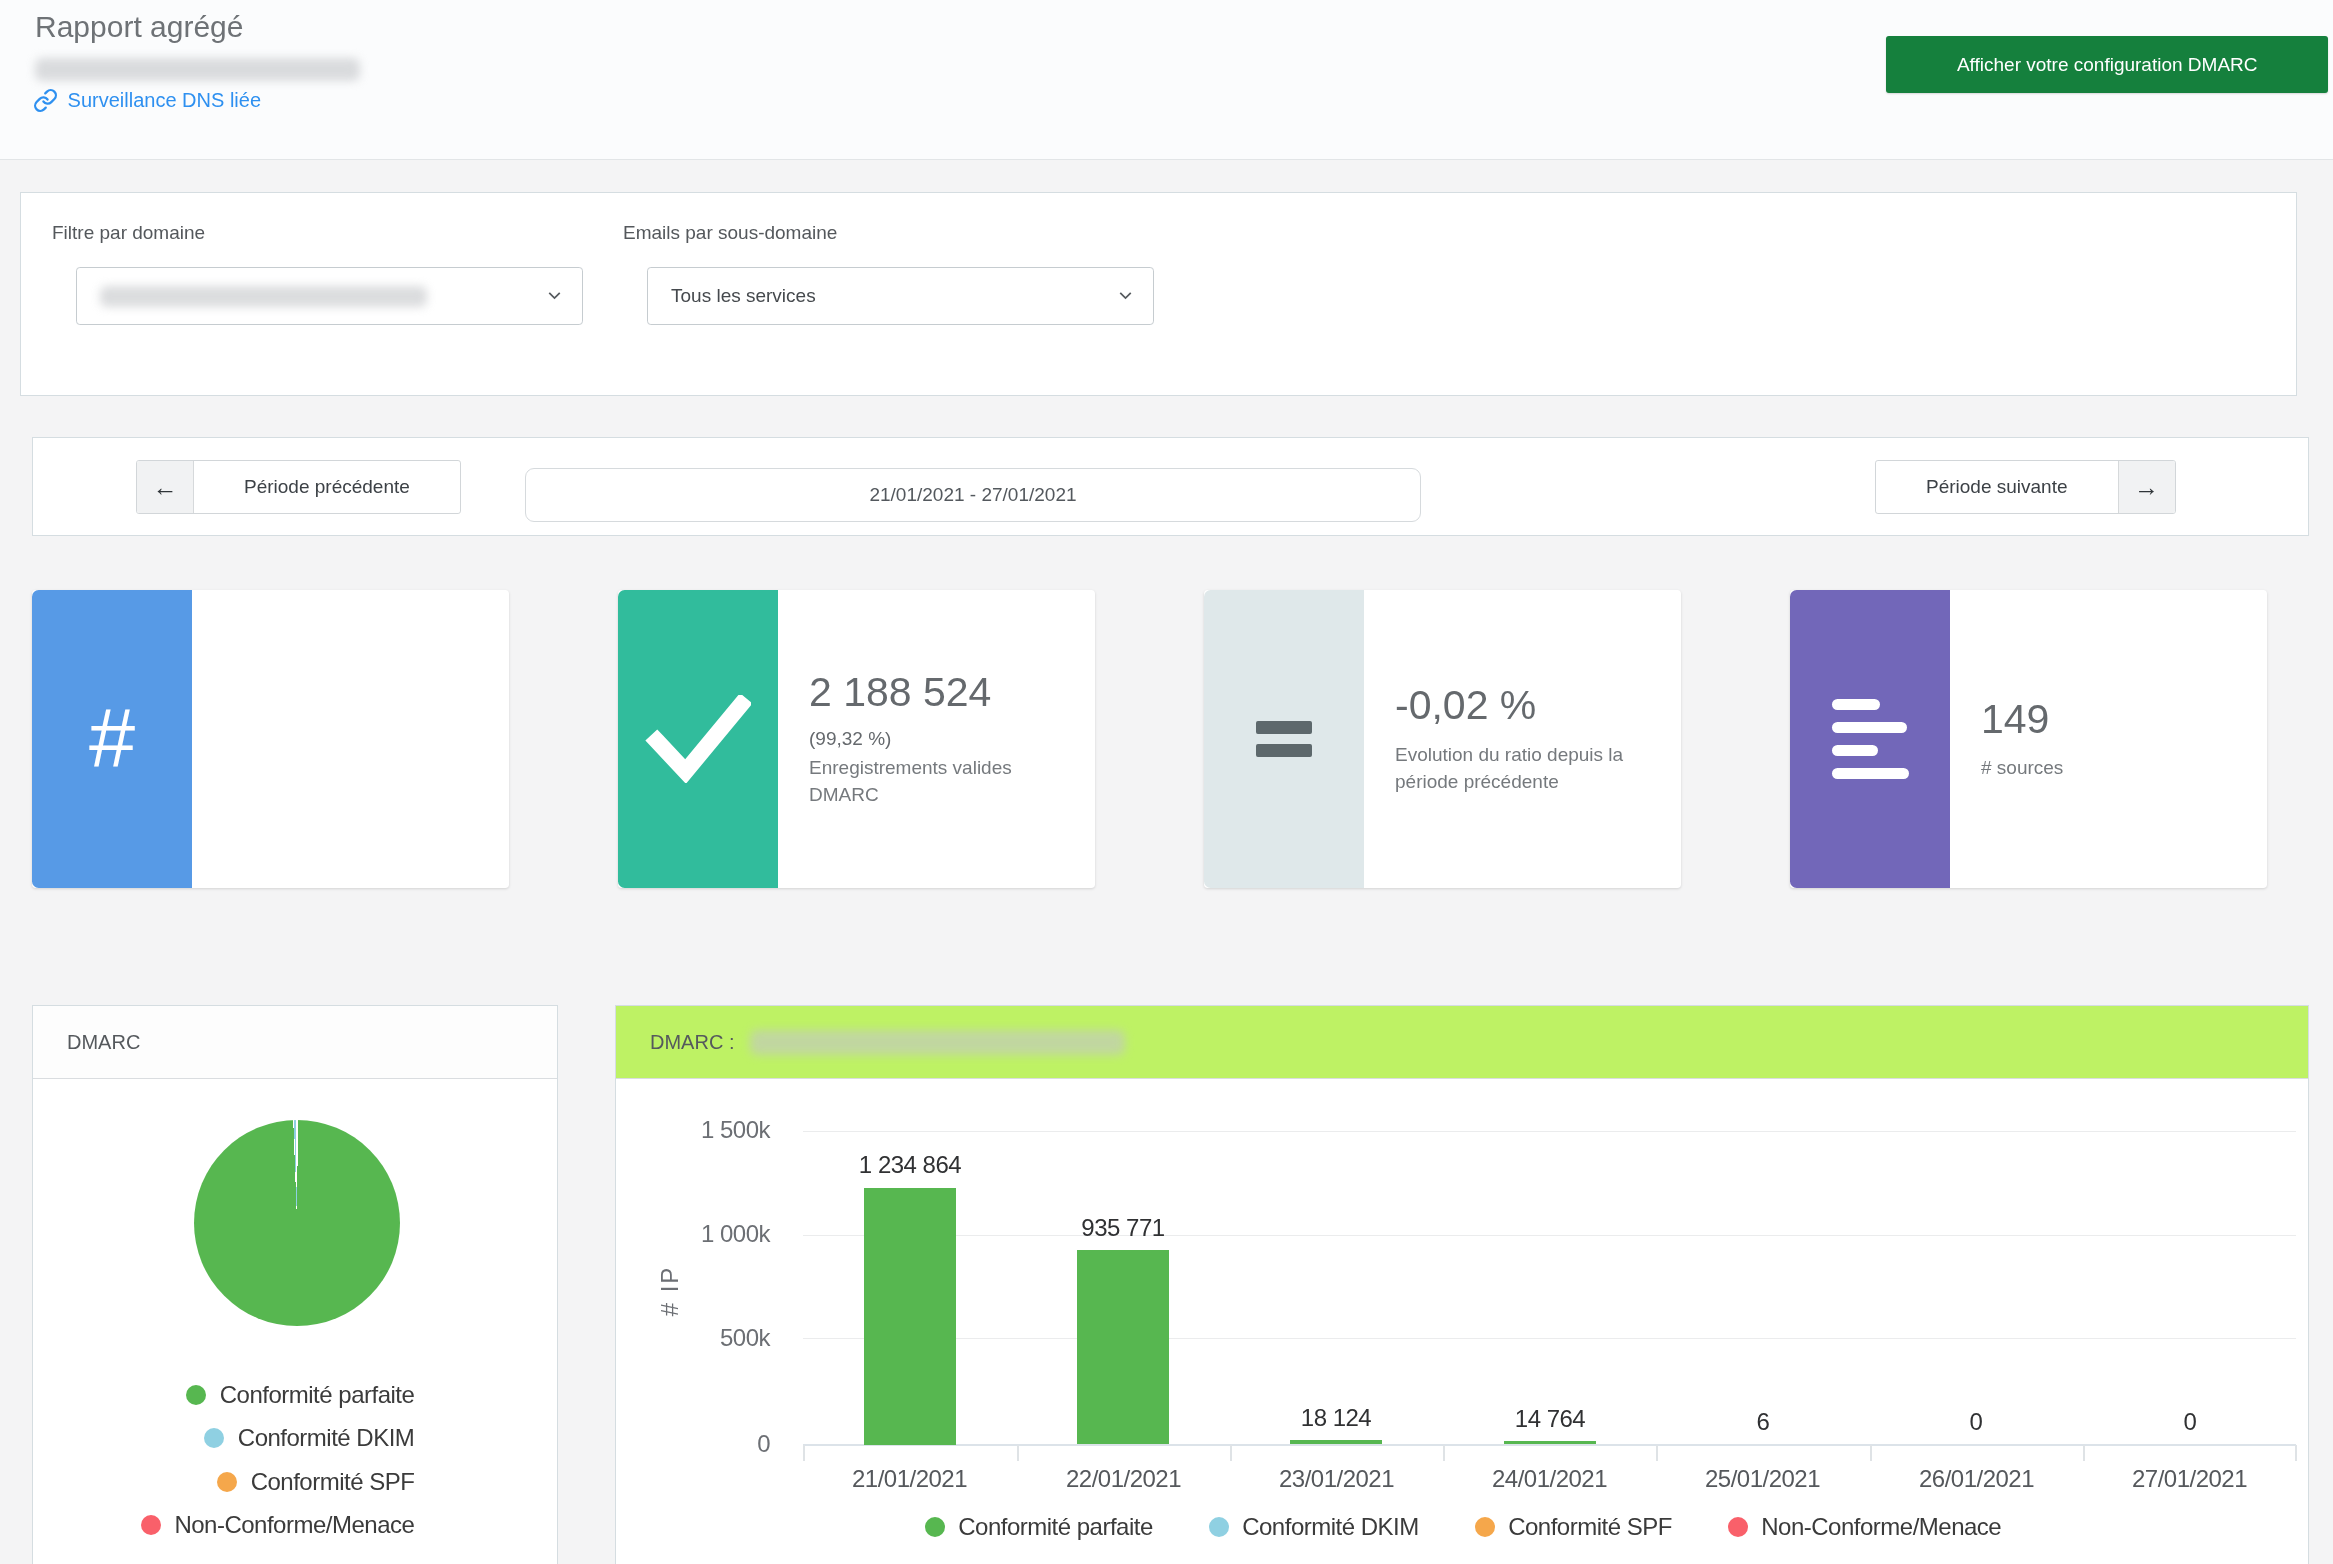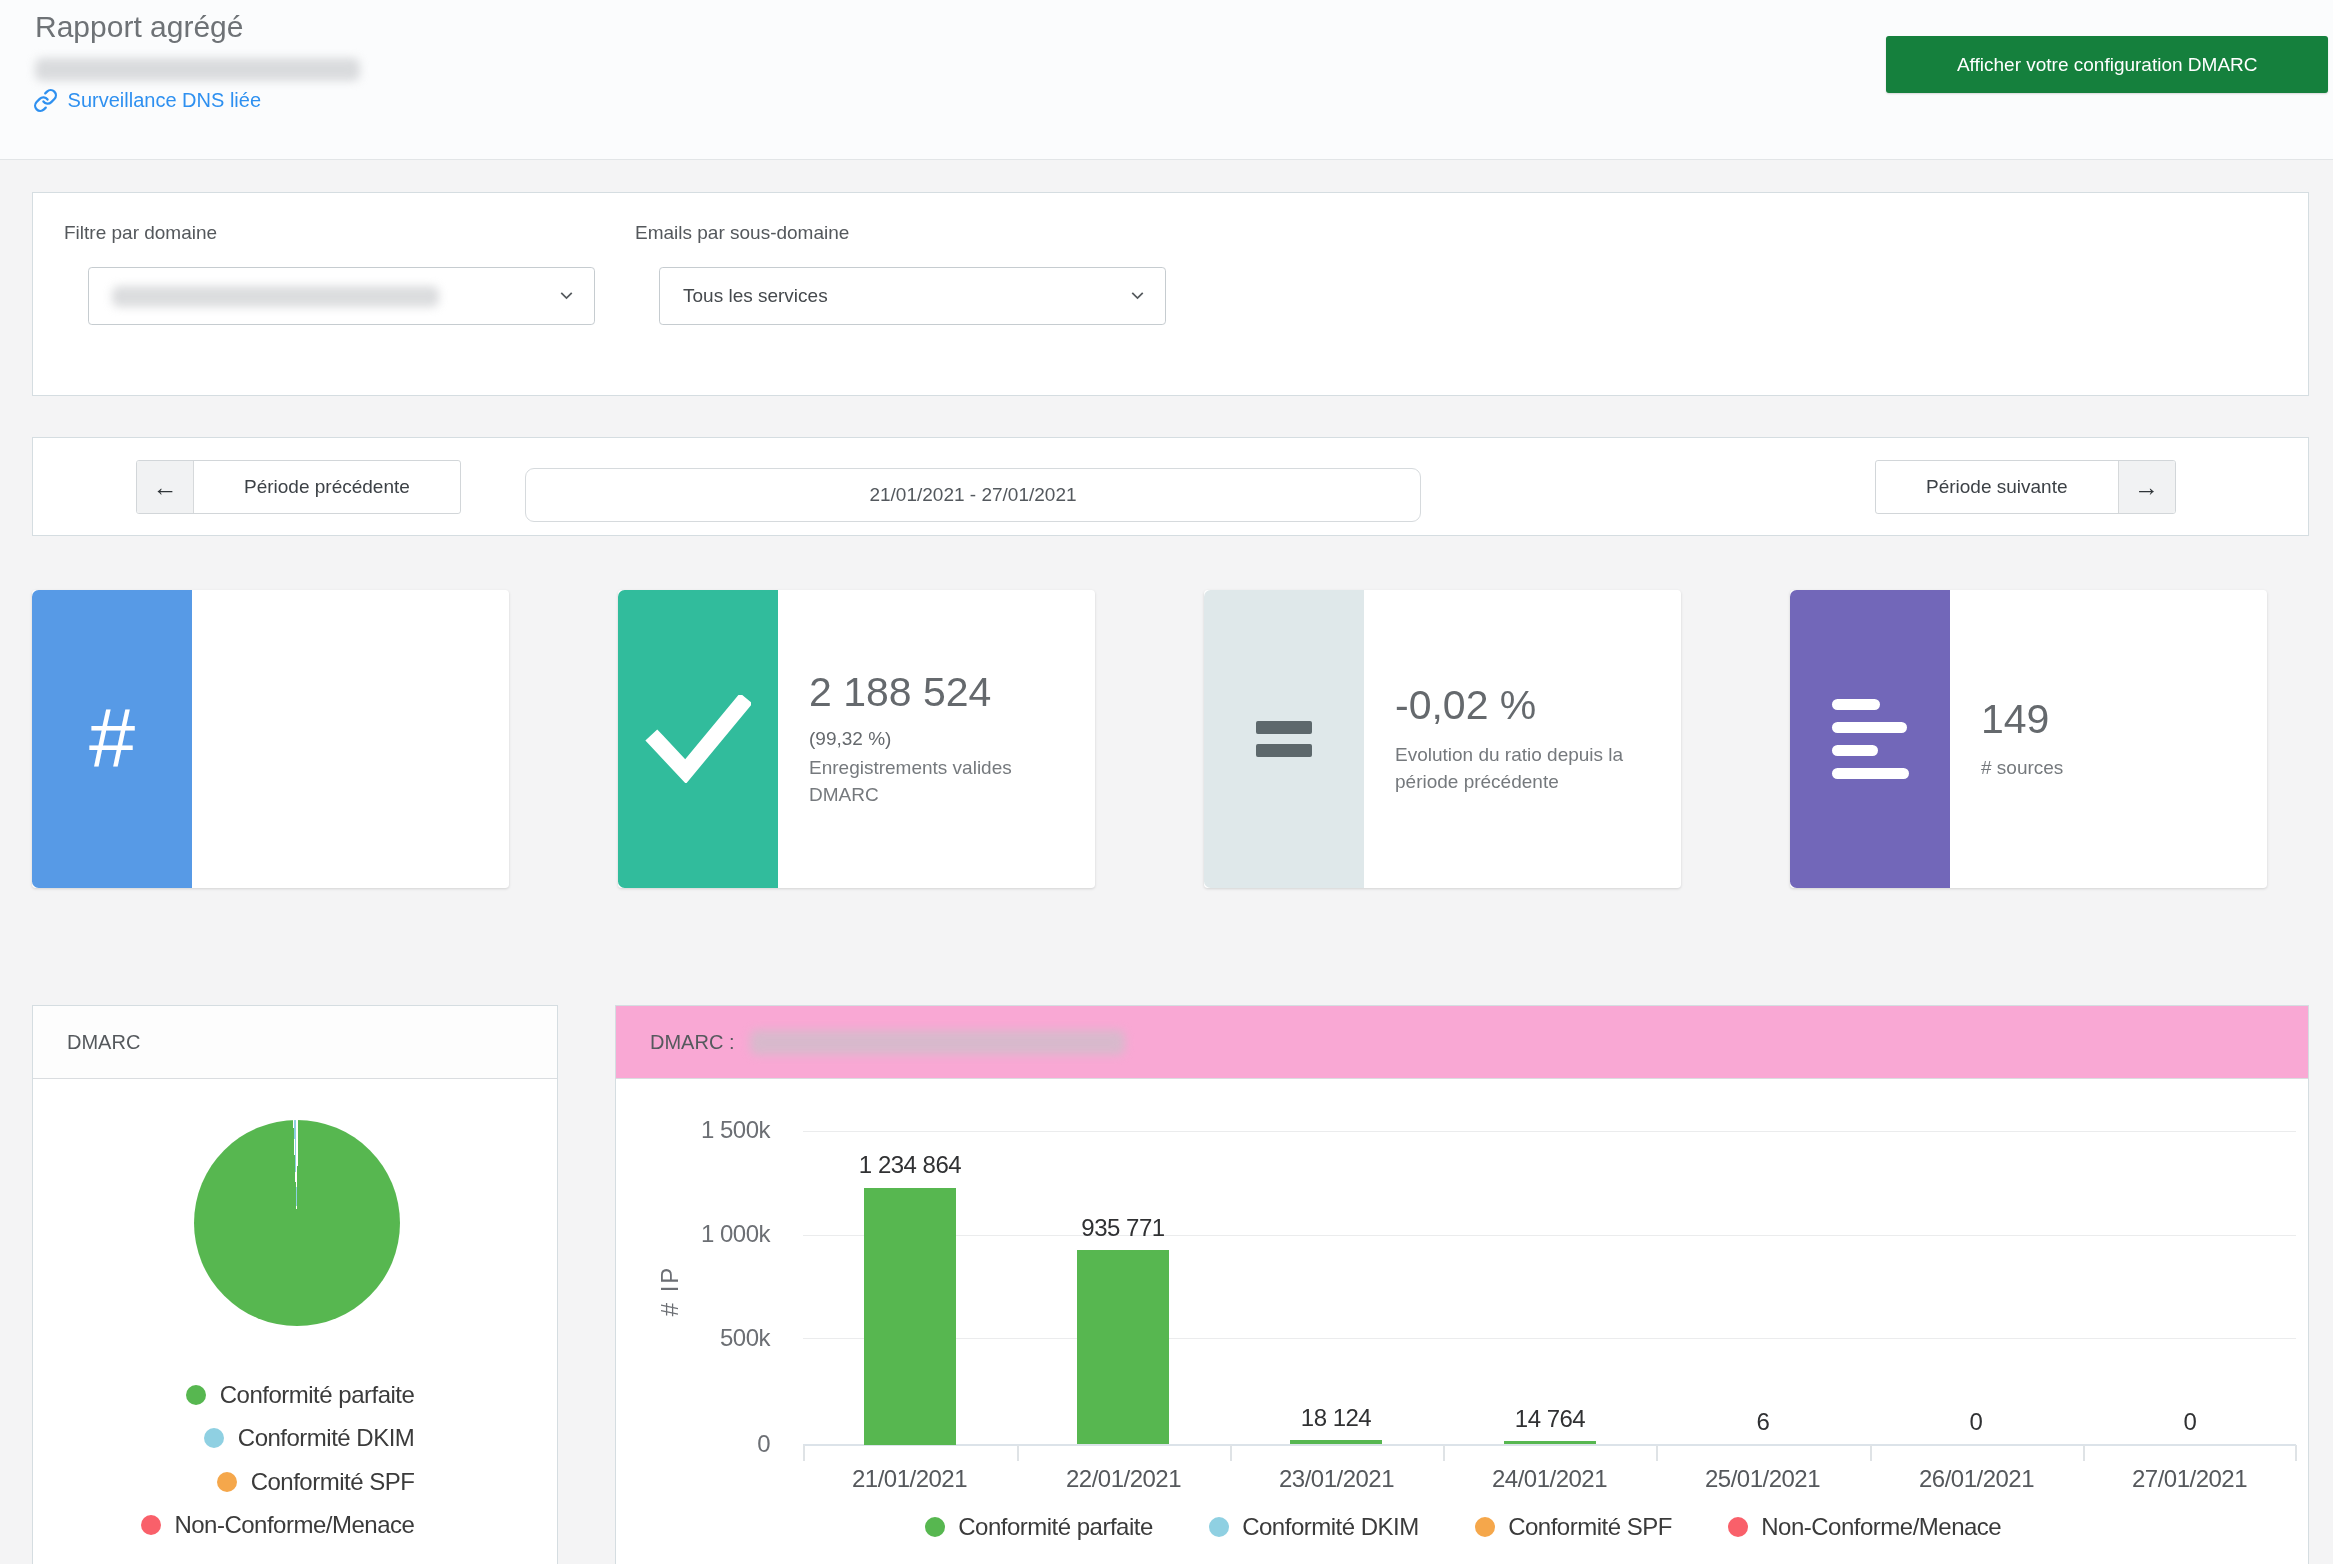--- a/index.html
+++ b/index.html
@@ -15,21 +15,21 @@
   .redact{background:#c3c5c8;border-radius:6.7px;filter:blur(4.8px);opacity:.6;}
   .subtitle-redact{position:absolute;left:35px;top:58px;width:325px;height:23px;}
   .dns-link{position:absolute;left:33px;top:88px;display:flex;align-items:center;gap:9.6px;
     color:#2e90f0;font-size:20px;cursor:pointer;}
   .config-btn{position:absolute;right:5.8px;top:36px;width:442px;height:57px;
     background:#15803d;color:#fff;font-size:19px;border:none;border-radius:2.9px;
     display:flex;align-items:center;justify-content:center;cursor:pointer;
     box-shadow:0 1px 1.9px rgba(0,0,0,.15);}
   
   .panel{position:absolute;background:#fff;border:1px solid #d5dde1;box-sizing:border-box;}
-  .filter-panel{left:32px;top:192px;width:2277px;height:204px;}
+  .filter-panel{left:20px;top:192px;width:2277px;height:204px;}
   .filter-label{position:absolute;top:29px;font-size:19px;color:#54585c;}
   .lbl-domain{left:31px;} .lbl-subdomain{left:602px;}
   .select{position:absolute;top:74px;width:507px;height:58px;border:1px solid #c6ccd0;
     border-radius:3.8px;background:#fff;display:flex;align-items:center;
     padding:0 23px;box-sizing:border-box;font-size:19px;color:#45494d;cursor:pointer;margin-left:24px;}
   .sel-domain{left:31px;} .sel-subdomain{left:602px;}
   .select .chev{position:absolute;right:17.3px;top:17.3px;}
   .sel-redact{width:327px;height:21px;}
   
   .period-panel{left:32px;top:437px;width:2277px;height:99px;}
@@ -68,21 +68,21 @@
   .stat-value{font-size:41px;color:#65696d;}
   .stat-sub{font-size:19px;color:#65696d;margin-top:11.5px;}
   .stat-label{font-size:19px;color:#75797d;margin-top:11.5px;line-height:1.45;}
   .stat-label.tight{margin-top:3.8px;}
   
   .pie-card{left:32px;top:1005px;width:526px;height:672px;}
   .bar-card{left:615px;top:1005px;width:1694px;height:672px;}
   .card-header{height:72px;border-bottom:1px solid #dadde0;display:flex;align-items:center;
     padding:0 34px;font-size:20px;color:#55595d;}
   .pie-card .card-header{background:#fdfdfd;}
-  .bar-card .card-header{background:#f9a8d4;}
+  .bar-card .card-header{background:#bef264;}
   .title-redact{width:375px;height:25px;margin-left:15.4px;}
   
   .cfont{font-family:"Liberation Sans",sans-serif;letter-spacing:-0.5px;}
   
   .pie{position:absolute;left:161px;top:114px;width:206px;height:206px;border-radius:50%;cursor:pointer;}
   .pie-legend{position:absolute;left:108px;top:375px;display:flex;flex-direction:column;gap:15.4px;}
   .legend-item{display:flex;align-items:center;gap:13.4px;cursor:pointer;justify-content:flex-end;}
   .legend-dot{width:20px;height:20px;border-radius:50%;flex:none;}
   .legend-label{font-size:24px;color:#3b3b3b;}
   

